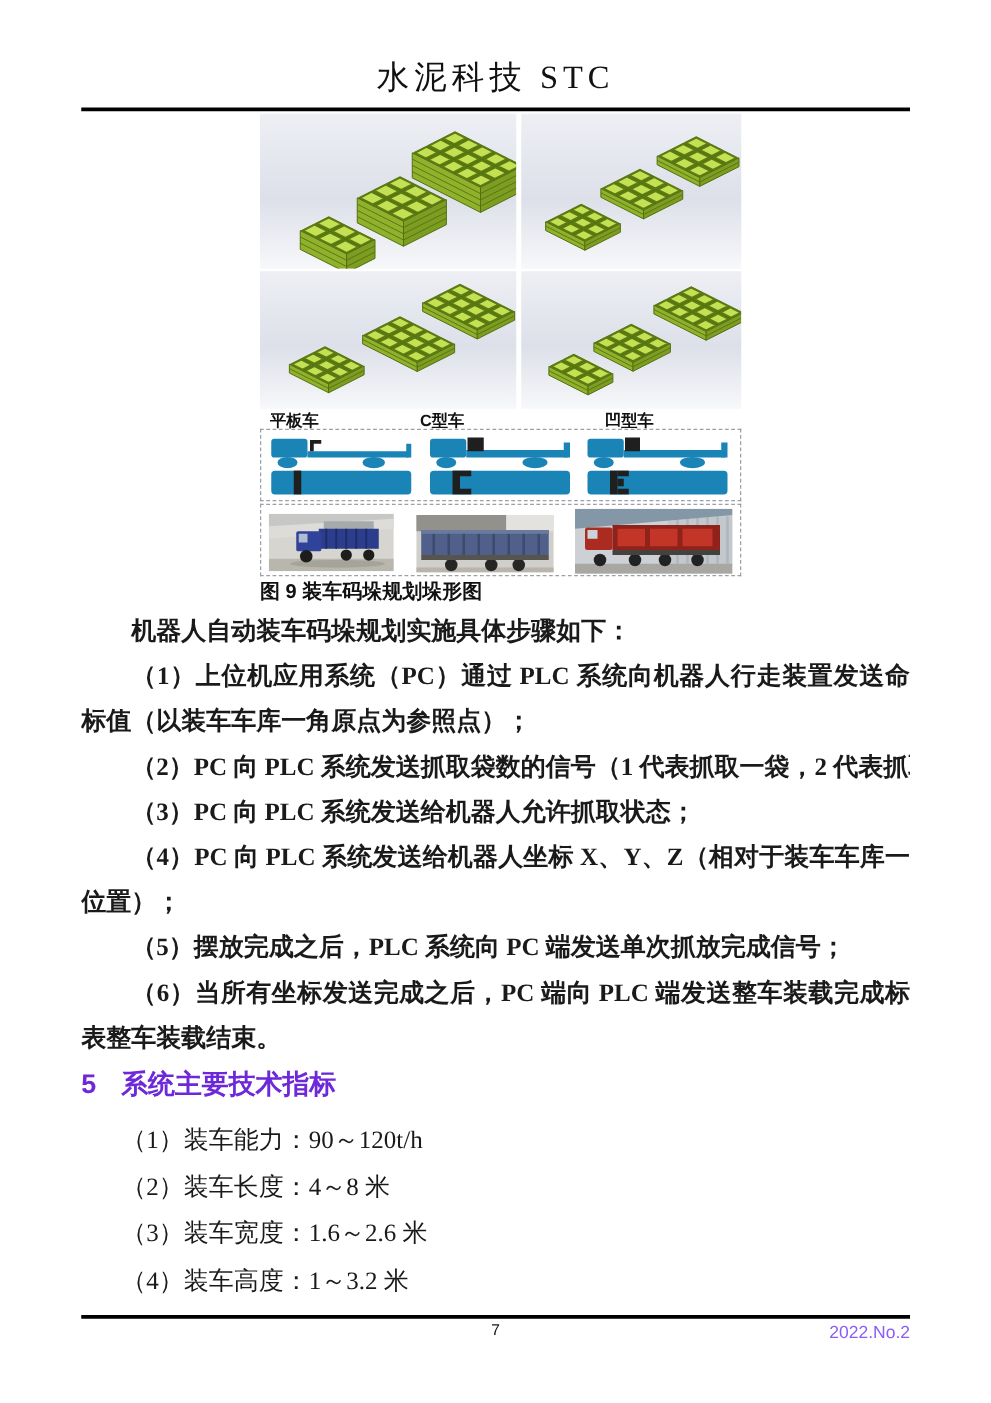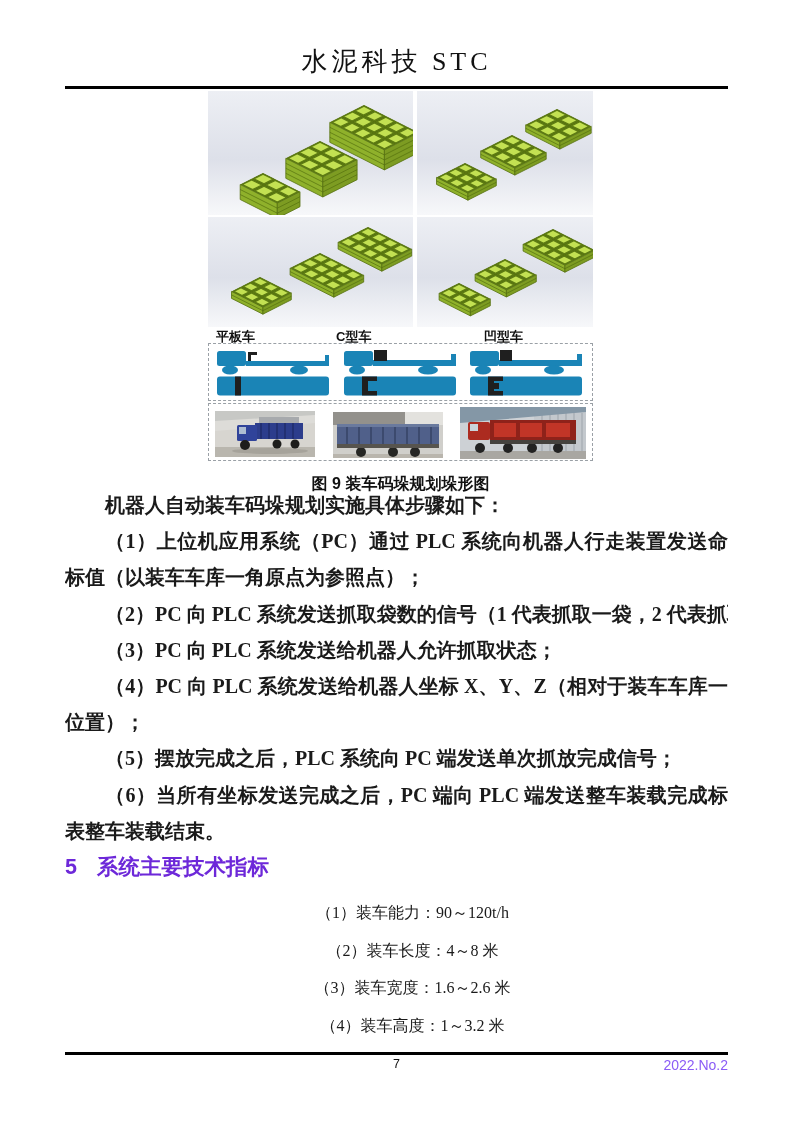--- a/index.html
+++ b/index.html
@@ -22,34 +22,34 @@
   .truck-label:nth-child(1){left:8px;}
   .truck-label:nth-child(2){left:128px;}
   .truck-label:nth-child(3){left:276px;}
   .dashed-box{border:1.5px dashed #9aa0a6;box-sizing:border-box;background:#fff;}
   .diagram-box{height:58px;display:flex;justify-content:space-between;padding:3px 6px;}
   .truck-col{width:118px;display:flex;flex-direction:column;justify-content:space-between;}
   .photo-box{margin-top:2px;height:58px;display:flex;justify-content:space-between;
         align-items:flex-start;padding:3px 6px;}
   .photo-box svg{display:block;}
   .ph1{margin-top:4px;} .ph2{margin-top:5px;} .ph3{margin-top:0px;}
-  .figure-caption{margin-top:13px;text-align:center;font-family:"Liberation Sans","DejaVu Sans",sans-serif;
+  .figure-caption{margin-top:2px;text-align:left;font-family:"Liberation Sans","DejaVu Sans",sans-serif;
         font-weight:bold;font-size:16px;color:#111;}
 
   
   .body-text{position:absolute;left:65px;top:487px;width:663px;font-size:20px;font-weight:bold;}
   .line{height:36.2px;line-height:36.2px;white-space:nowrap;overflow:hidden;}
   .line.fill{white-space:normal;text-align:justify;text-align-last:justify;}
   .line.indent{text-indent:2em;}
 
   
   .section-heading{position:absolute;left:65px;top:852px;width:663px;
         font-family:"Liberation Sans","DejaVu Sans",sans-serif;font-weight:bold;font-size:21.5px;color:#6d28d9;}
   .sec-num{margin-right:20px;}
-  .specs{position:absolute;left:65px;top:894px;width:663px;font-size:16px;text-align:center;}
+  .specs{position:absolute;left:57px;top:894px;width:663px;font-size:20px;}
   .spec-line{height:37.6px;line-height:37.6px;text-indent:2em;}
 
   
   .footer-rule{position:absolute;top:1052px;left:65px;width:663px;height:2.5px;background:#000;}
   .page-number{position:absolute;top:1057px;left:0;width:100%;text-align:center;
         font-family:"Liberation Sans","DejaVu Sans",sans-serif;font-size:12.5px;color:#111;}
   .issue-number{position:absolute;top:1057px;right:65px;
         font-family:"Liberation Sans","DejaVu Sans",sans-serif;font-size:14px;color:#8b5cf6;}
 </style>
 </head>

